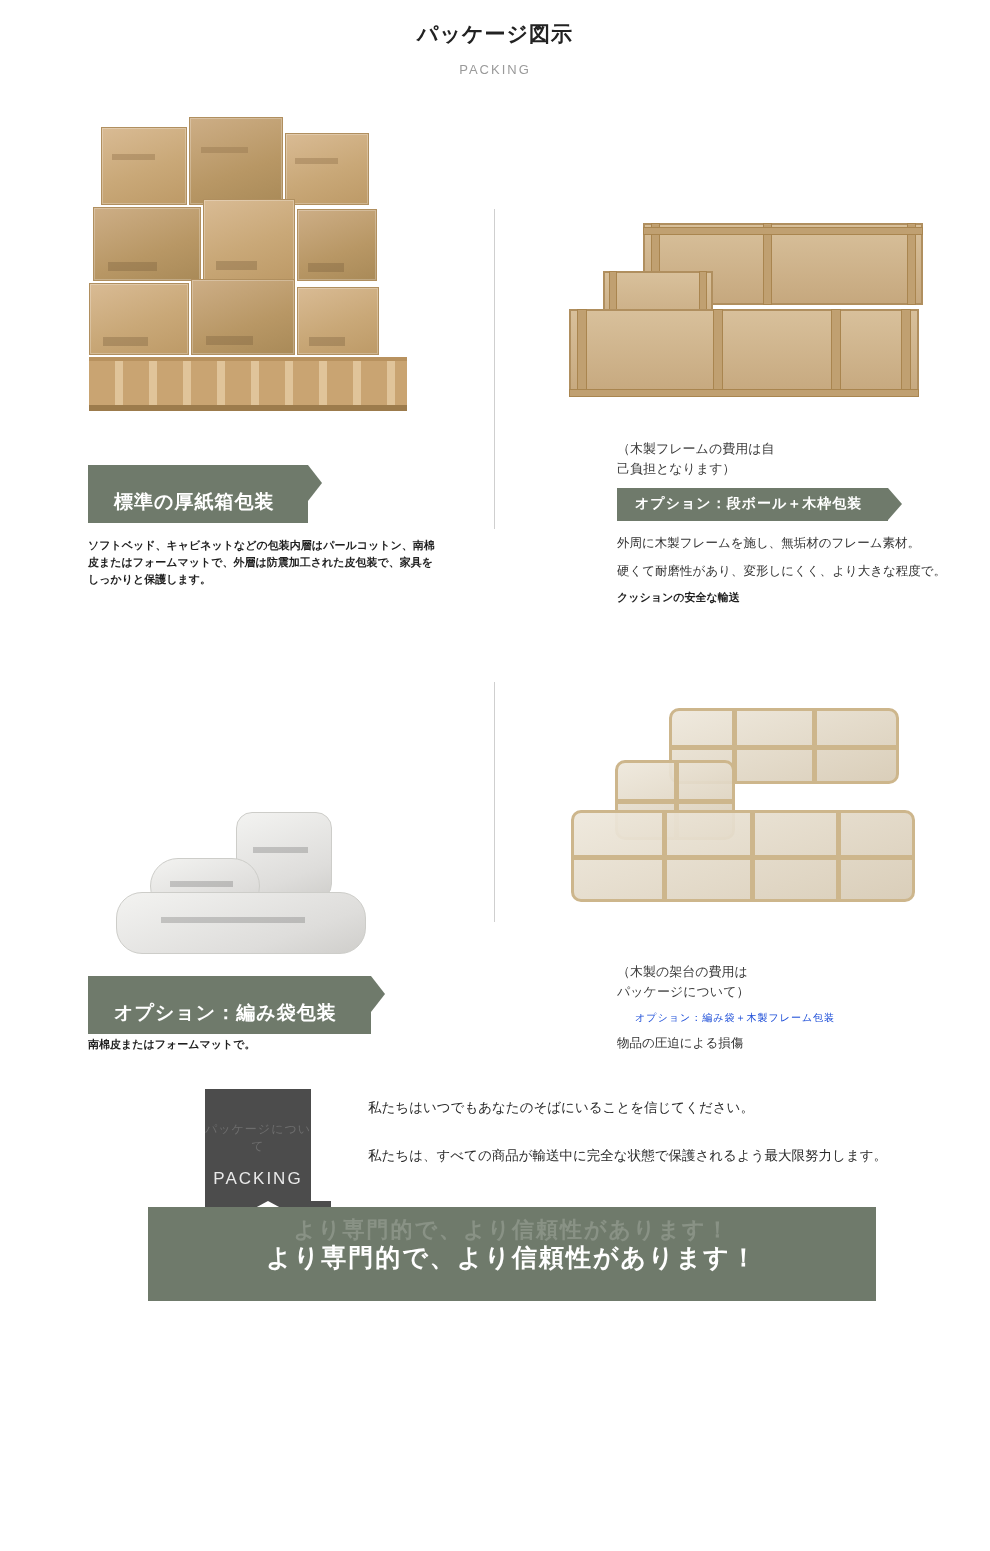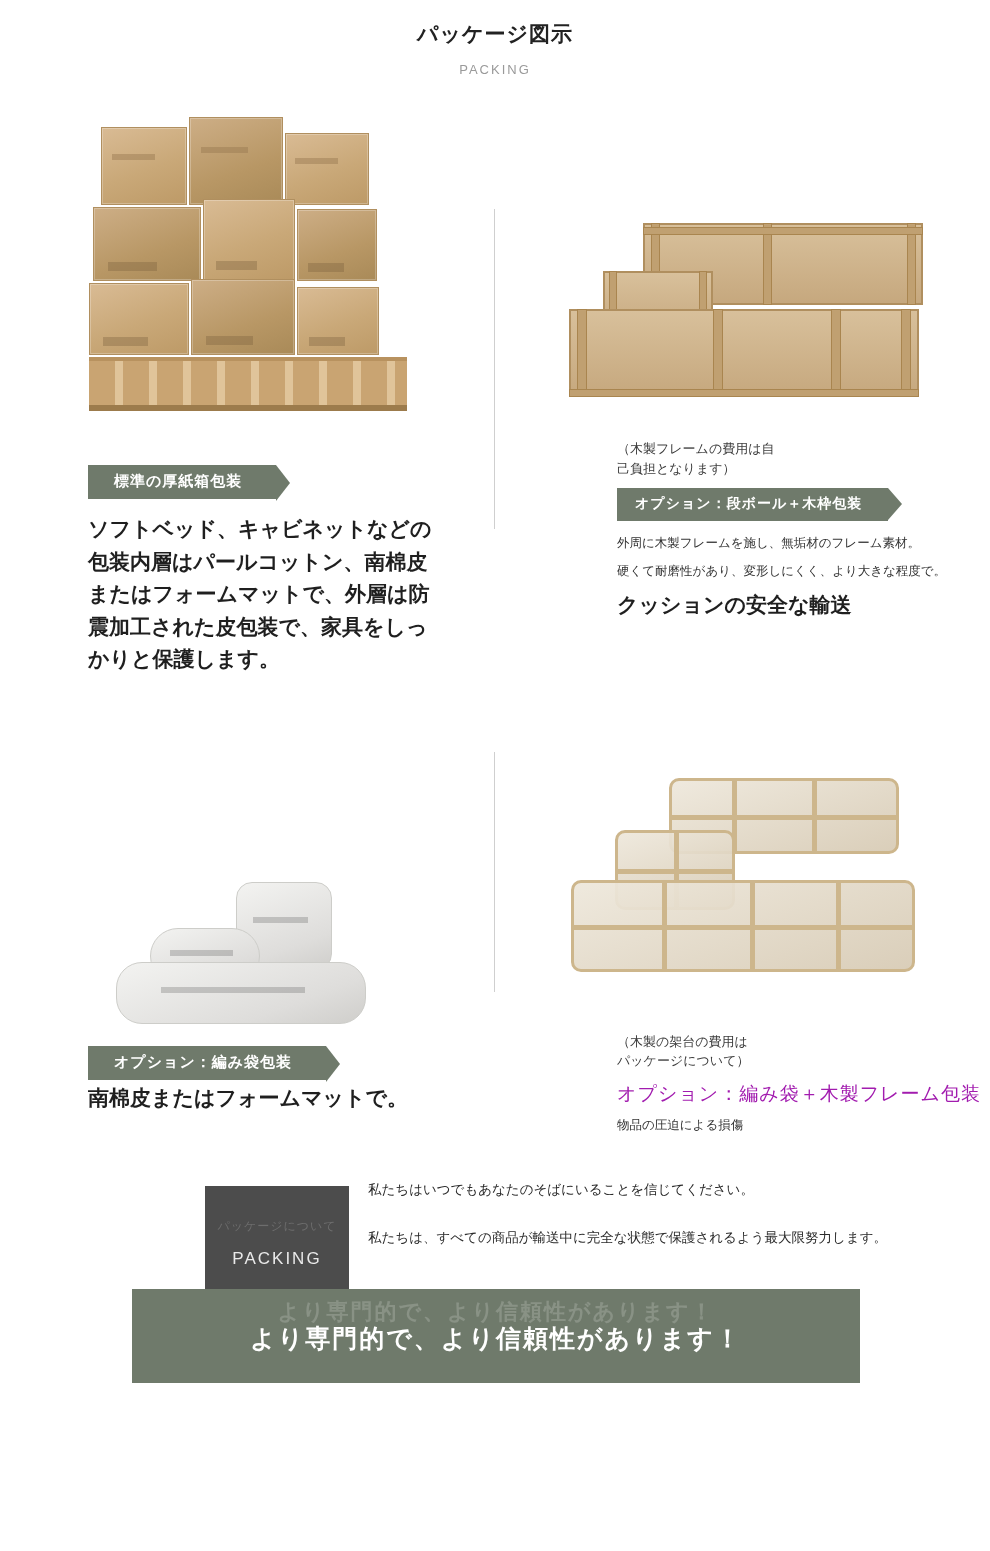--- a/index.html
+++ b/index.html
@@ -147,23 +147,23 @@
     font-size: 13px;
     color: #3c3c3c;
     line-height: 1.5;
     margin: 0 0 10px 0;
   }
   .ribbon {
     display: inline-block;
     position: relative;
     background: #6f7a6b;
     color: #ffffff;
-    font-size: 15px;
+    font-size: 19px;
     font-weight: 700;
-    padding: 7px 34px 8px 26px;
+    padding: 24px 34px 8px 26px;
     letter-spacing: 1px;
   }
   .ribbon.small {
     font-size: 14px;
     padding: 7px 26px 8px 18px;
   }
   .ribbon::after {
     content: "";
     position: absolute;
     right: -14px;
@@ -171,26 +171,27 @@
     width: 0; height: 0;
     border-top: 18px solid transparent;
     border-bottom: 18px solid transparent;
     border-left: 14px solid #6f7a6b;
   }
   .ribbon.small::after {
     border-top: 16px solid transparent;
     border-bottom: 16px solid transparent;
   }
   .plainlabel {
-    font-size: 19px;
-    color: #a21caf;
+    font-size: 10px;
+    color: #1d4ed8;
     letter-spacing: 1px;
+    margin-left: 18px;
   }
   .body-strong {
-    font-size: 21px;
+    font-size: 11px;
     font-weight: 700;
     line-height: 1.55;
     color: #1f1f1f;
     margin-top: 14px;
   }
   .body-reg {
     font-size: 12.5px;
     line-height: 1.6;
     color: #333;
     margin-top: 12px;
@@ -199,22 +200,22 @@
 
   
   .footer {
     position: relative;
     margin-top: 36px;
     height: 260px;
   }
   .badge {
     position: absolute;
     left: 205px;
-    top: 15px;
-    width: 144px;
+    top: 0;
+    width: 106px;
     height: 112px;
     background: #4c4c4c;
     color: #e8e8e8;
     text-align: center;
   }
   .badge::after {
     content: "";
     position: absolute;
     left: 0; bottom: -34px;
     width: 0; height: 0;
@@ -241,21 +242,21 @@
     left: 368px;
     top: 10px;
   }
   .foot-lines div {
     font-size: 13.5px;
     color: #2b2b2b;
     margin-bottom: 30px;
   }
   .banner {
     position: absolute;
-    left: 132px;
+    left: 148px;
     top: 118px;
     width: 728px;
     height: 94px;
     background: #6f7a6b;
     display: flex;
     align-items: center;
     justify-content: center;
   }
   .banner .ghost {
     position: absolute;

